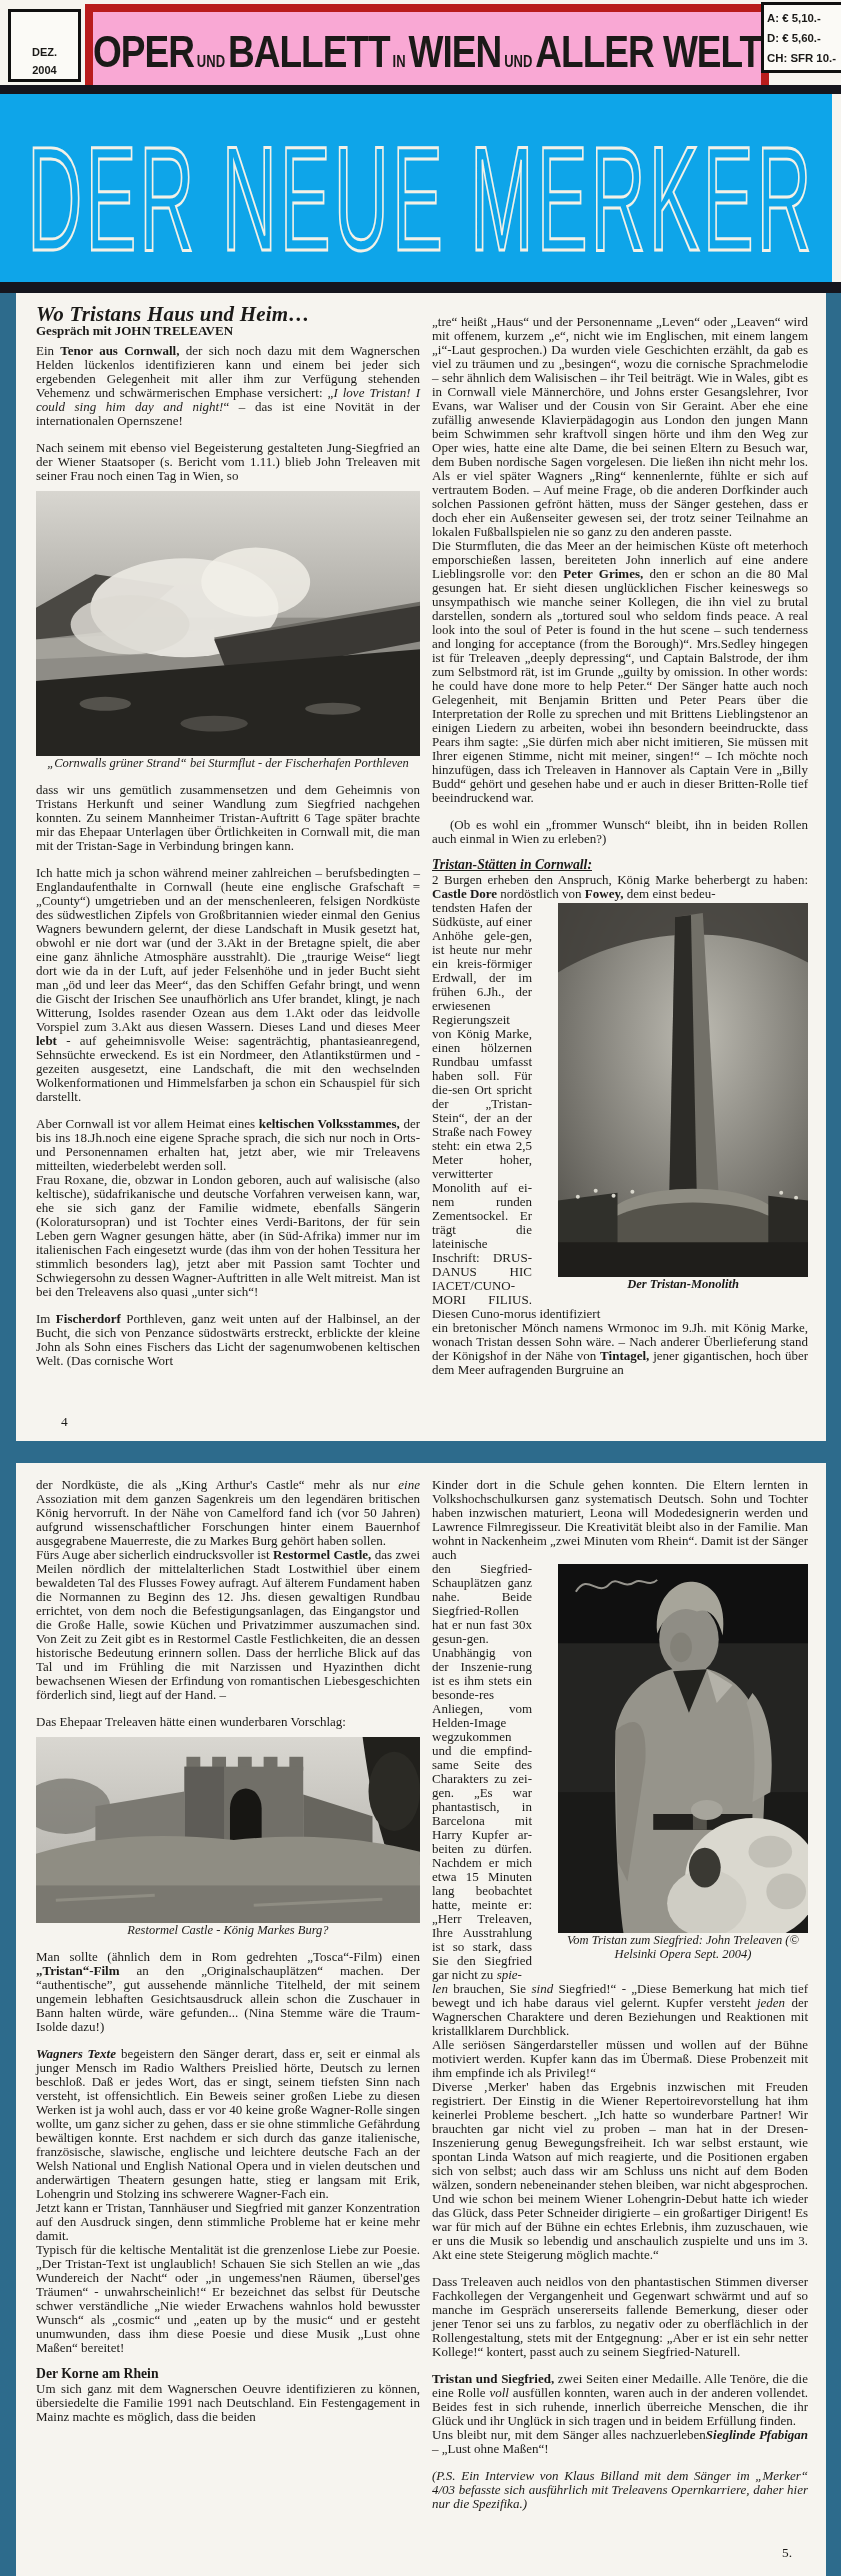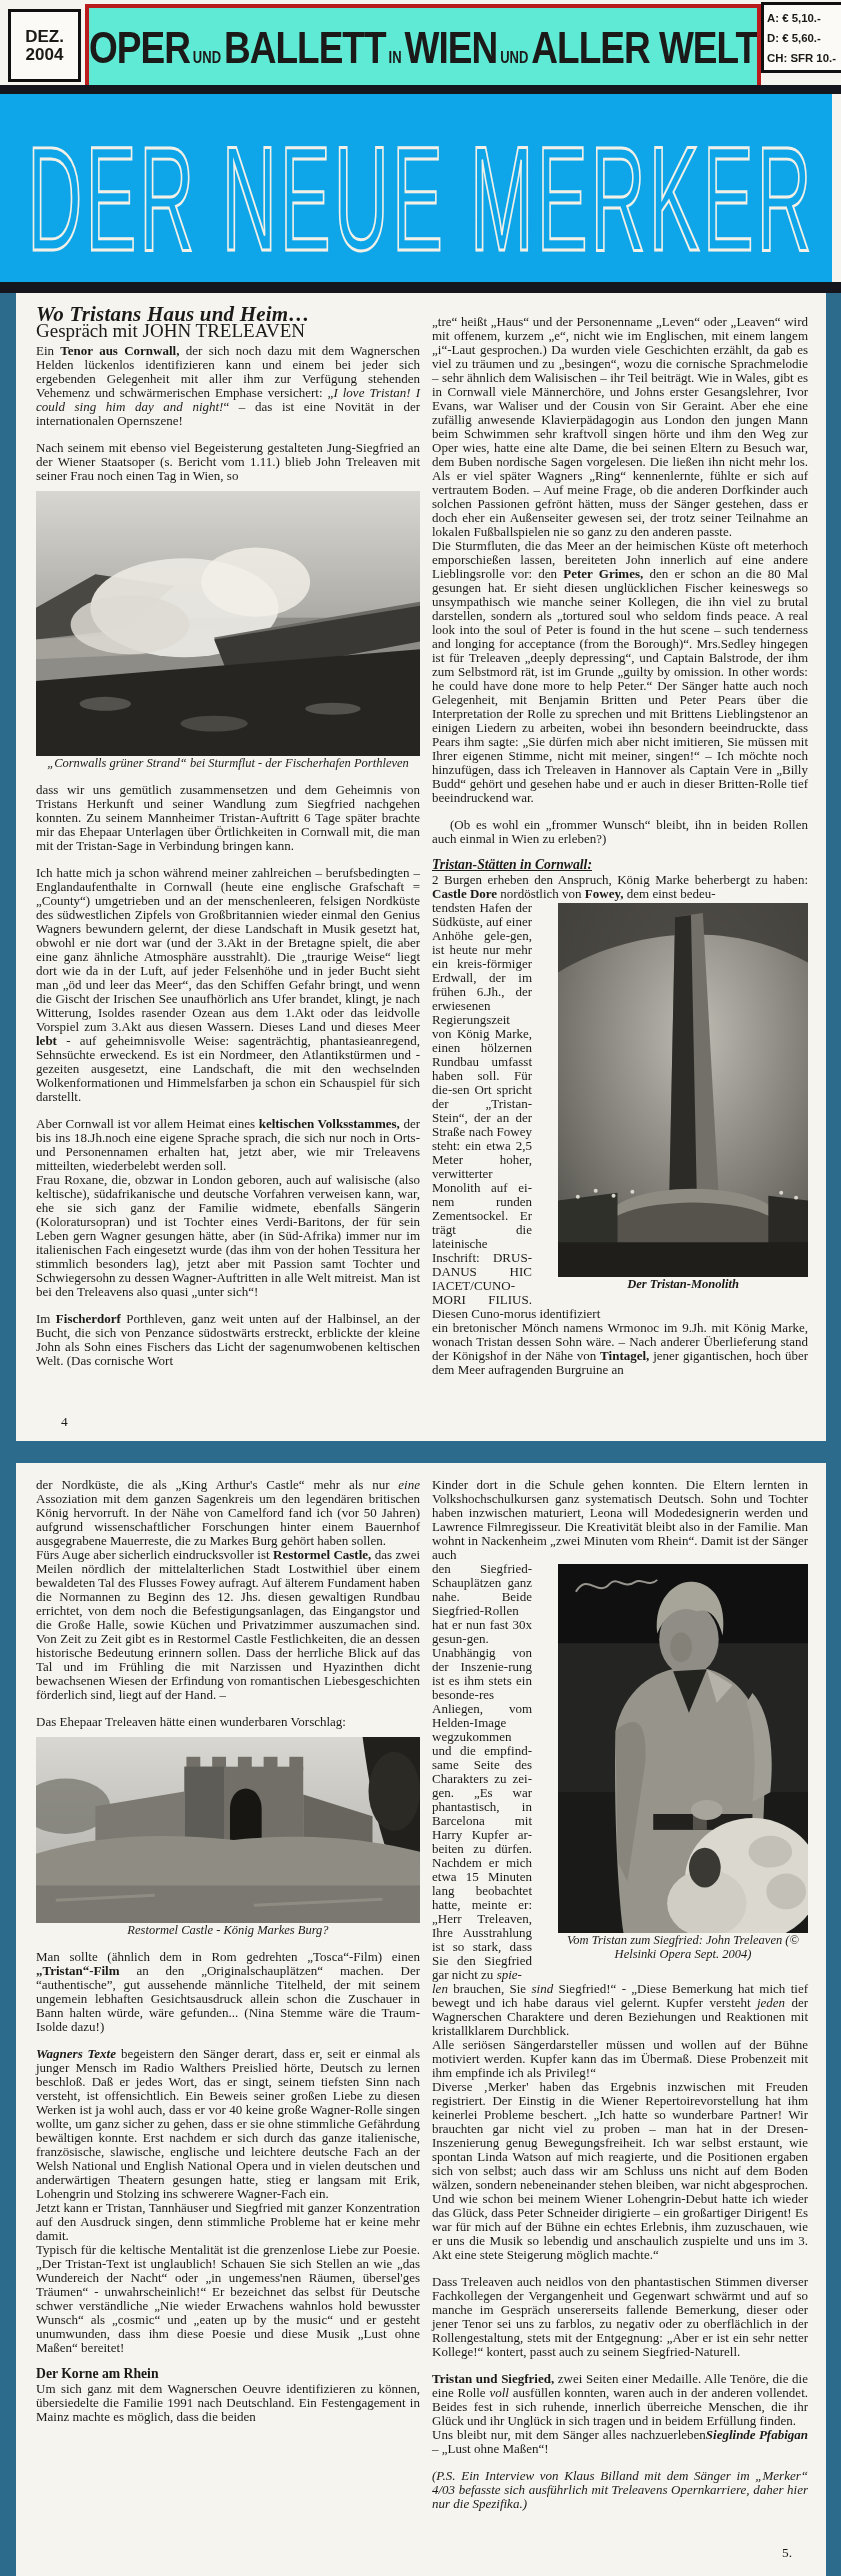--- a/index.html
+++ b/index.html
@@ -1,24 +1,24 @@
 <!DOCTYPE html>
 <html><head>
 <meta charset="utf-8">
 <style>
   html,body{margin:0;padding:0;background:#8c8a85;}
   .sheet{position:relative;width:842px;height:2576px;margin:0 auto;background:#f6f4ef;
          font-family:"Liberation Serif",serif;color:#1b1a18;overflow:hidden;}
 
   
   .hdr-issue{position:absolute;left:8px;top:9px;width:67px;height:67px;border:3px solid #101010;
-             background:#fbfaf6;display:flex;flex-direction:column;align-items:center;justify-content:center;
-             font-family:"Liberation Sans",sans-serif;font-weight:bold;font-size:17px;line-height:18px;letter-spacing:0;}
-  .hdr-title{position:absolute;left:85px;top:4px;width:668px;height:79px;border:4px solid #b91c1c;
-             background:#5eead4;display:flex;align-items:center;justify-content:center;overflow:hidden;}
+             background:#fbfaf6;display:flex;flex-direction:column;align-items:center;justify-content:flex-end;
+             font-family:"Liberation Sans",sans-serif;font-weight:bold;font-size:11px;line-height:18px;letter-spacing:0;}
+  .hdr-title{position:absolute;left:85px;top:4px;width:668px;height:79px;border:8px solid #b91c1c;
+             background:#f9a8d4;display:flex;align-items:center;justify-content:center;overflow:hidden;}
   .hdr-title-in{white-space:nowrap;font-family:"Liberation Sans",sans-serif;font-weight:bold;
                 transform:scaleY(1.22);letter-spacing:-1px;}
   .hdr-title-in .rL{font-size:37px;}
   .hdr-title-in .rS{font-size:13px;letter-spacing:0;margin:0 3px;}
   .hdr-price{position:absolute;left:761px;top:2px;width:75px;height:65px;border:3px solid #101010;
              background:#fbfaf6;display:flex;flex-direction:column;justify-content:center;padding-left:3px;
              font-family:"Liberation Sans",sans-serif;font-weight:bold;font-size:11.4px;line-height:20px;white-space:nowrap;}
 
   .bar{position:absolute;left:0;width:842px;background:#15151d;}
   .bar1{top:85px;height:9px;}
@@ -37,21 +37,21 @@
   #p4c2{left:432px;top:315px;width:376px;}
   #p5c1{left:36px;top:1478px;width:384px;}
   #p5c2{left:432px;top:1478px;width:376px;}
 
   .p{margin:0;text-align:justify;}
   .mt{margin-top:13px;}
   .indent{text-indent:18px;}
   .rb{font-weight:bold;} .ri{font-style:italic;}
 
   .article-title{margin:0 0 3px 0;font-size:21px;font-weight:bold;font-style:italic;letter-spacing:0.2px;}
-  .article-sub{margin:0 0 6px 0;font-size:19px;font-weight:normal;}
+  .article-sub{margin:0 0 6px 0;font-size:13px;font-weight:bold;}
   .sec-head{margin:12px 0 1px 0;font-size:13.7px;font-weight:bold;}
   .sec-head.ital{font-style:italic;text-decoration:underline;}
 
   figure{margin:0;}
   .fig-full{margin:8px 0 3px 0;}
   .fig-full svg{display:block;width:100%;}
   .fig-r{float:right;width:250px;margin:2px 0 4px 9px;padding-left:17px;}
   .fig-r svg{display:block;width:250px;}
   figcaption{font-style:italic;font-size:12.5px;text-align:center;margin-top:0;line-height:14px;}
   .capb{font-weight:bold;}

